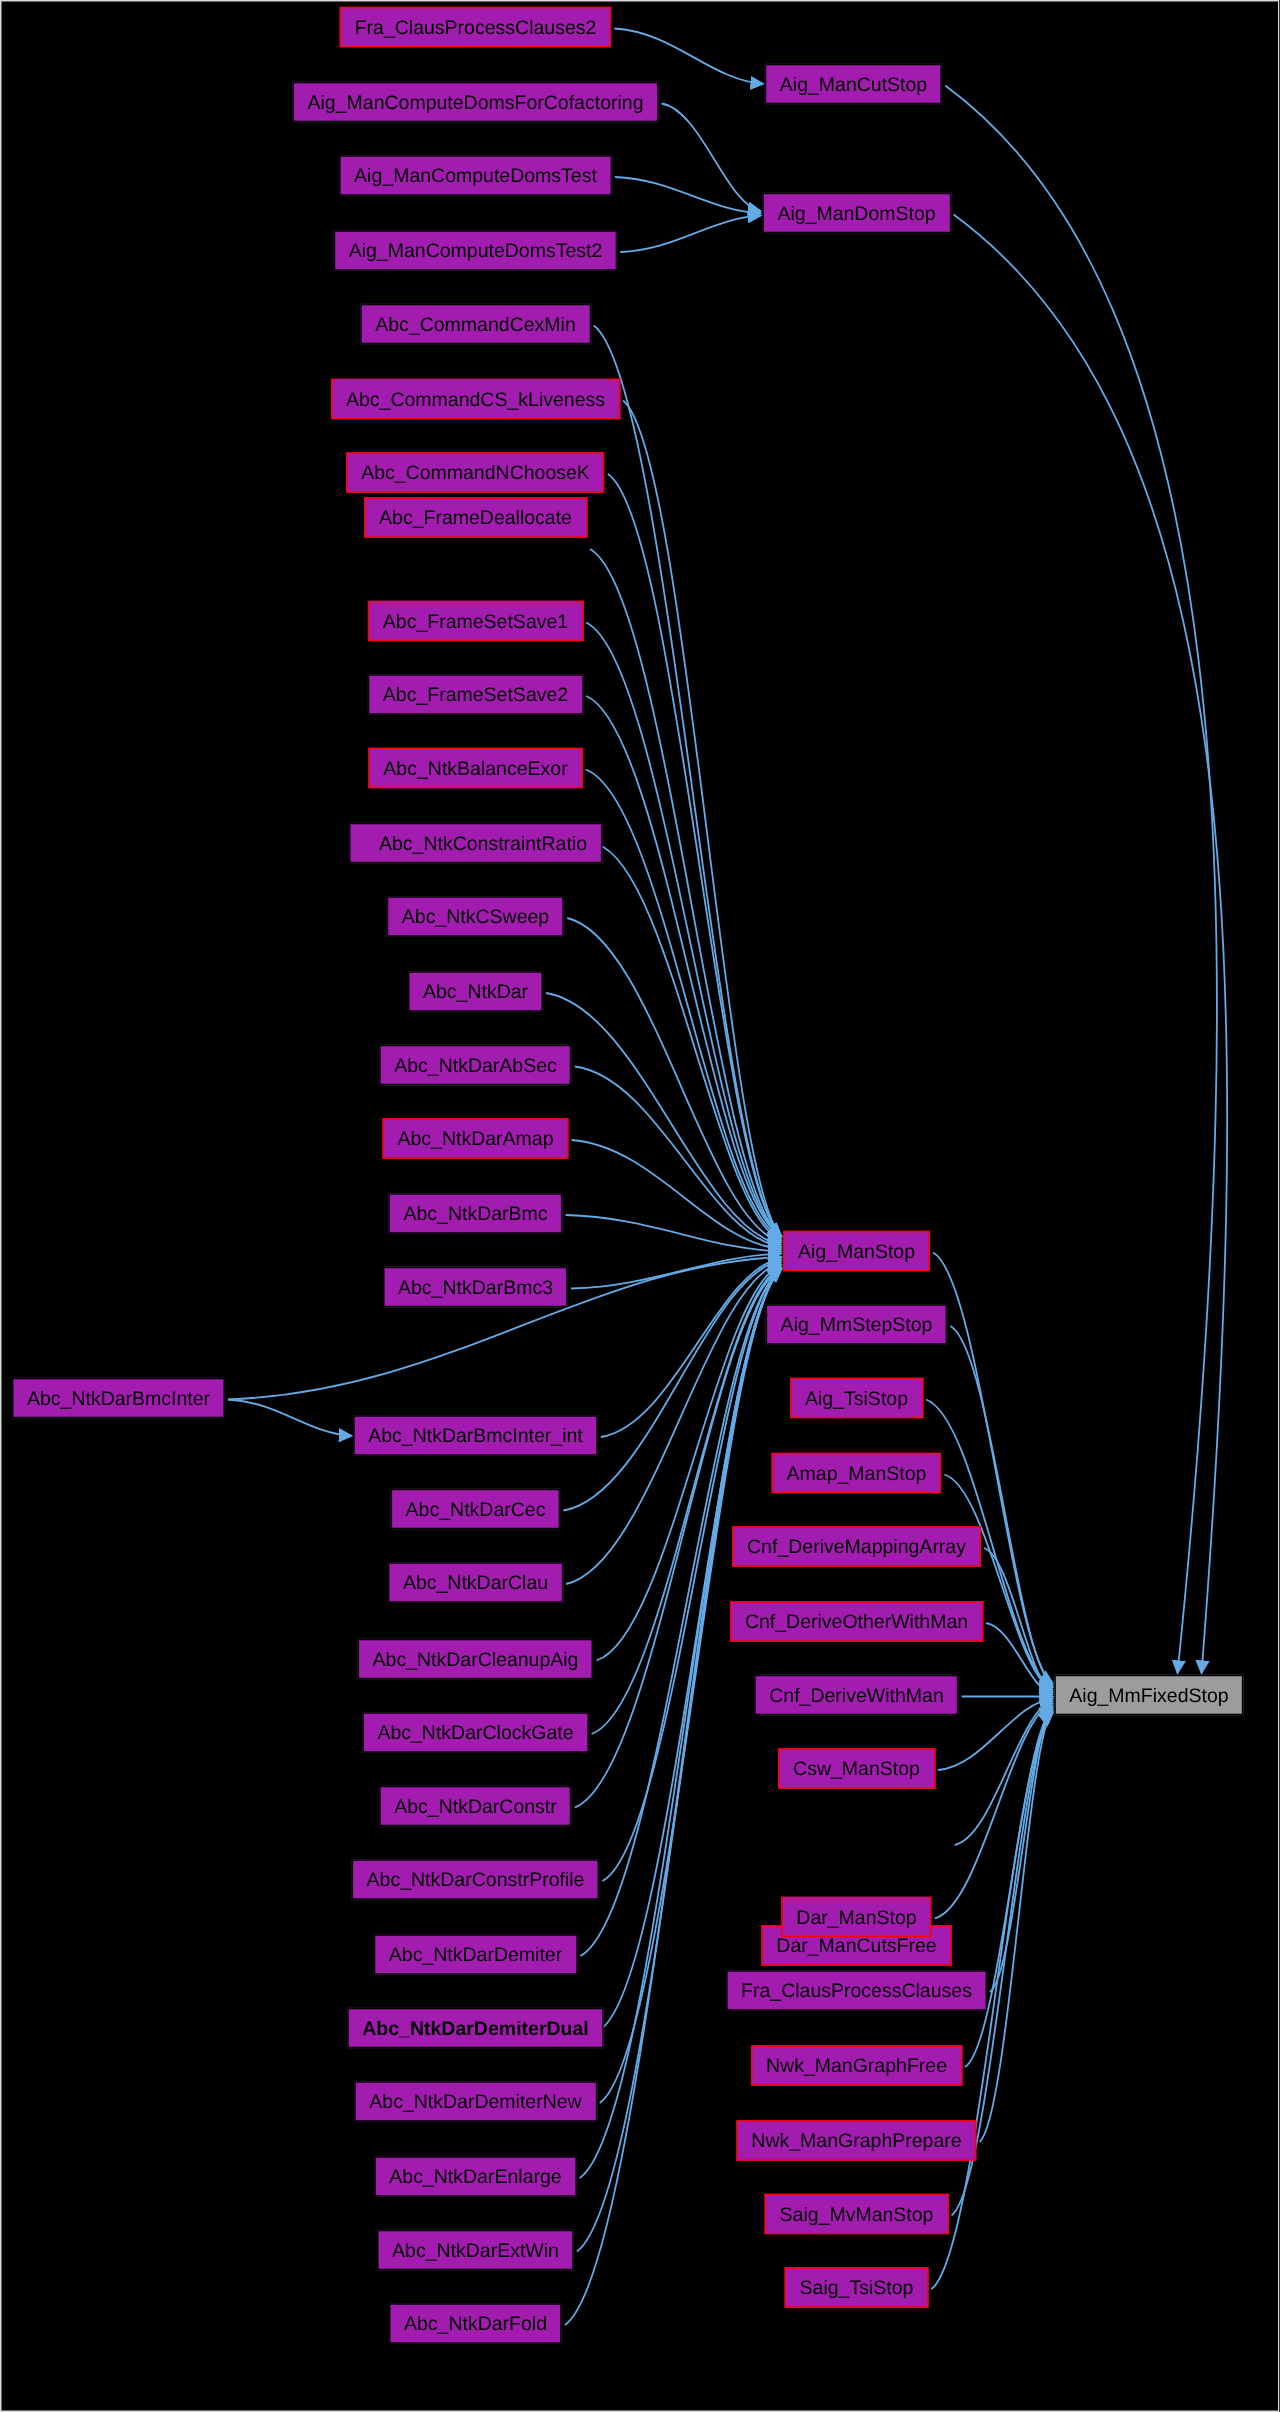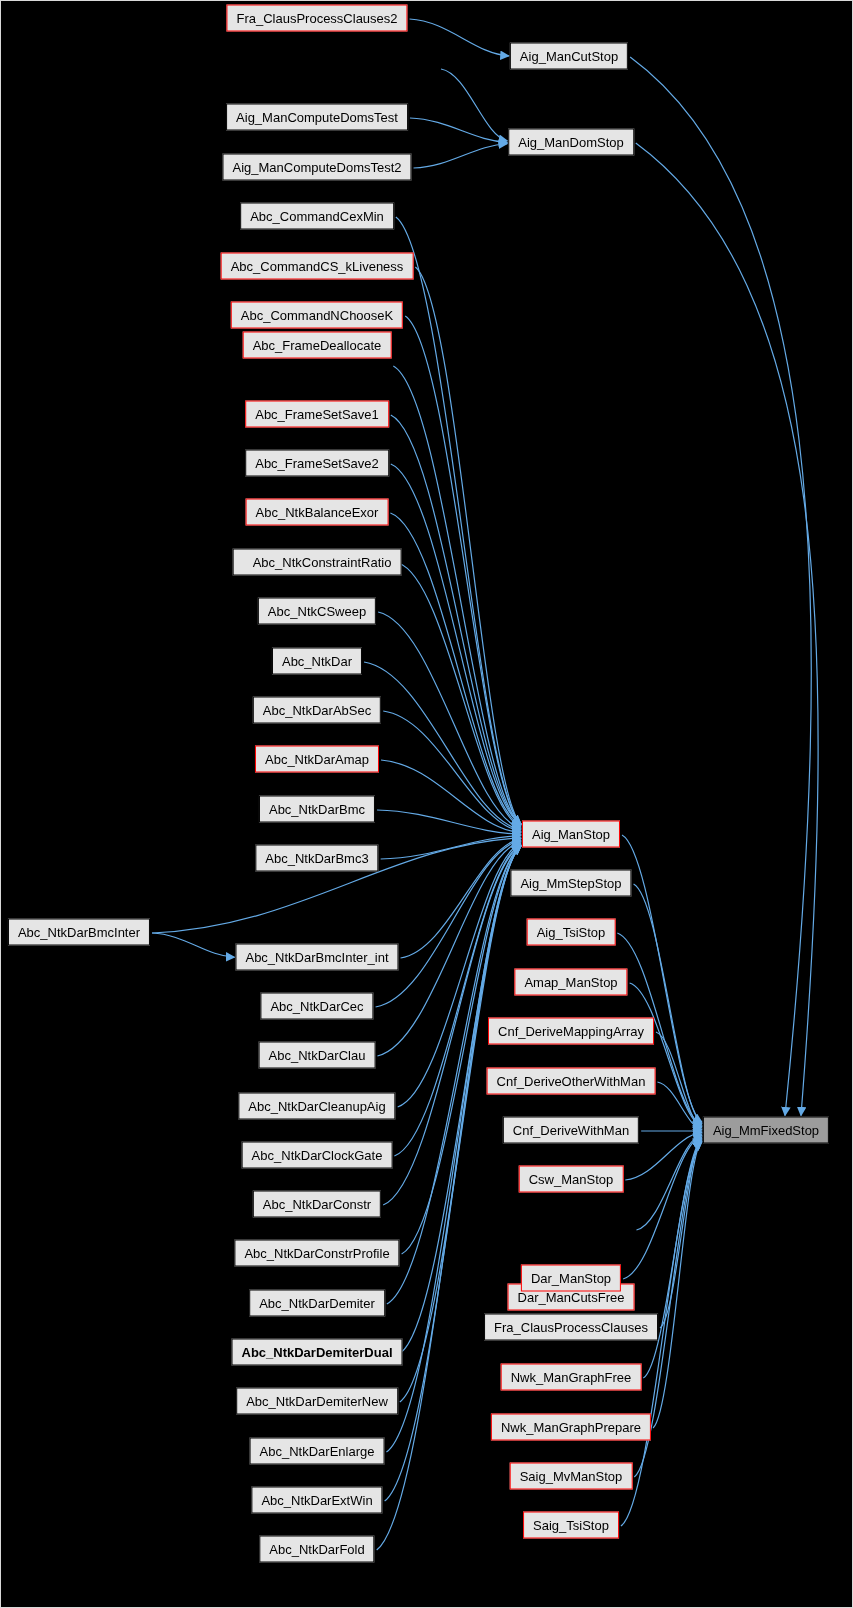--- a/index.html
+++ b/index.html
@@ -10,21 +10,21 @@
     background: #000;
     overflow: hidden;
     border: 1px solid #d9d9d9;
     box-sizing: border-box;
     font-family: "Liberation Sans", sans-serif;
   }
   #edges { position: absolute; left: 0; top: 0; }
   .node {
     position: absolute;
     transform: translate(-50%, -50%);
-    background: #e5e5e5;
+    background: #a21caf;
     border: 1px solid #000000;
     color: #000000;
     font-size: 13px;
     line-height: 1;
     padding: 6px 9px;
     white-space: nowrap;
     cursor: pointer;
     z-index: 2;
   }
   .node.red { border-color: #ff0000; }
@@ -85,20 +85,21 @@
       <path d="M 624.2734375 1179 C 654.9203125 1176.1482, 674.074609375 1134.3218, 700.890625 1131.47" fill="none" stroke="#64aae6" stroke-width="1.2" marker-end="url(#arrow)"></path>
       <path d="M 635.46875 1229 C 661.6375 1223.2382, 677.99296875 1138.7318, 700.890625 1132.97" fill="none" stroke="#64aae6" stroke-width="1.2" marker-end="url(#arrow)"></path>
       <path d="M 622.109375 1278 C 653.621875 1269.3864, 673.3171875 1143.0536, 700.890625 1134.44" fill="none" stroke="#64aae6" stroke-width="1.2" marker-end="url(#arrow)"></path>
       <path d="M 658.953125 1327 C 675.728125 1315.5346, 686.2125 1147.3754000000001, 700.890625 1135.91" fill="none" stroke="#64aae6" stroke-width="1.2" marker-end="url(#arrow)"></path>
       <path d="M 642.328125 1377 C 665.753125 1362.6246, 680.39375 1151.7854, 700.890625 1137.41" fill="none" stroke="#64aae6" stroke-width="1.2" marker-end="url(#arrow)"></path>
       <path d="M 652.09375 1427 C 671.6125 1409.7146, 683.81171875 1156.1954, 700.890625 1138.91" fill="none" stroke="#64aae6" stroke-width="1.2" marker-end="url(#arrow)"></path>
       <path d="M 633.3125 1476 C 660.34375 1455.8628, 677.23828125 1160.5172, 700.890625 1140.38" fill="none" stroke="#64aae6" stroke-width="1.2" marker-end="url(#arrow)"></path>
       <path d="M 619.9453125 1525 C 652.3234375 1501.96, 672.559765625 1164.04, 700.890625 1141" fill="none" stroke="#64aae6" stroke-width="1.2" marker-end="url(#arrow)"></path>
     </svg>
 <div class="node red" title="Fra_ClausProcessClauses2" style="left: 316px; top: 17px;">Fra_ClausProcessClauses2</div>
+    <div class="node black" title="Aig_ManComputeDomsForCofactoring" style="left: 316px; top: 67px;">Aig_ManComputeDomsForCofactoring</div>
     <div class="node black" title="Aig_ManComputeDomsTest" style="left: 316px; top: 116px;">Aig_ManComputeDomsTest</div>
     <div class="node black" title="Aig_ManComputeDomsTest2" style="left: 316px; top: 166px;">Aig_ManComputeDomsTest2</div>
     <div class="node black" title="Abc_CommandCexMin" style="left: 316px; top: 215px;">Abc_CommandCexMin</div>
     <div class="node red" title="Abc_CommandCS_kLiveness" style="left: 316px; top: 265px;">Abc_CommandCS_kLiveness</div>
     <div class="node red" title="Abc_CommandNChooseK" style="left: 316px; top: 314px;">Abc_CommandNChooseK</div>
     <div class="node red" title="Abc_FrameDeallocate" style="left: 316px; top: 344px;">Abc_FrameDeallocate</div>
     <div class="node red" title="Abc_FrameSetSave1" style="left: 316px; top: 413px;">Abc_FrameSetSave1</div>
     <div class="node black" title="Abc_FrameSetSave2" style="left: 316px; top: 462px;">Abc_FrameSetSave2</div>
     <div class="node red" title="Abc_NtkBalanceExor" style="left: 316px; top: 511px;">Abc_NtkBalanceExor</div>
     <div class="node black" title="Abc_NtkConstraintRatio" style="left: 316px; top: 561px; padding-left: 19px;">Abc_NtkConstraintRatio</div>

